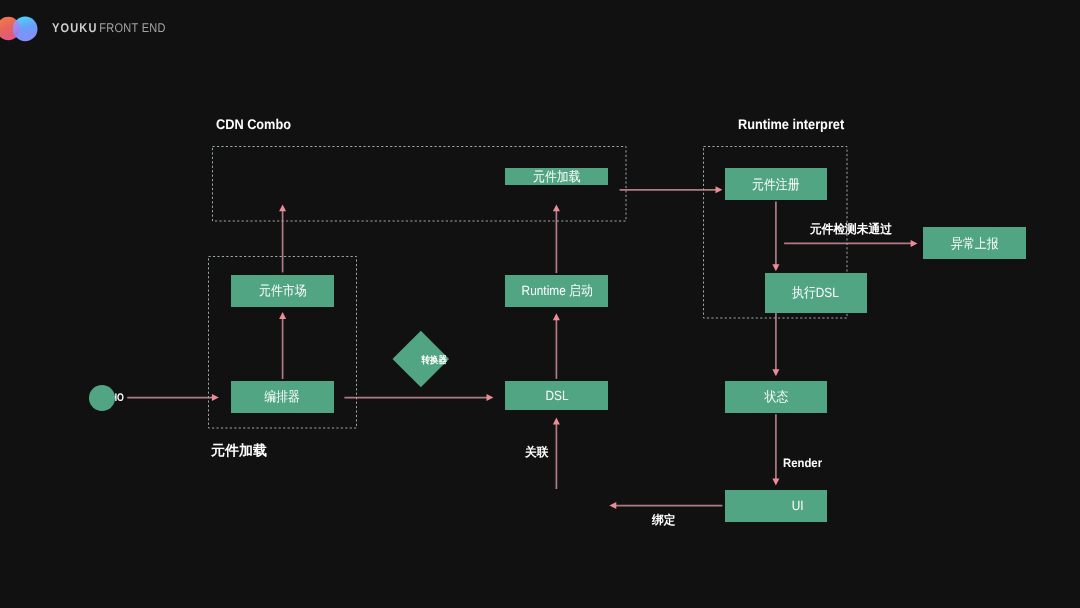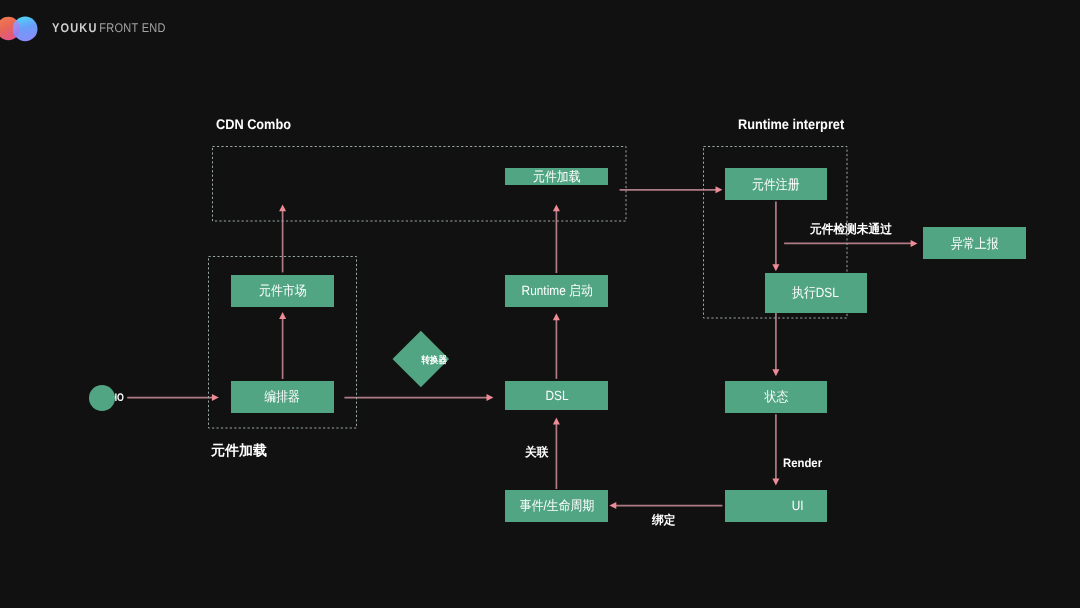--- a/index.html
+++ b/index.html
@@ -143,23 +143,20 @@
     </div>
   <div class="node" style="left:231px;top:380.9px;width:102.6px;height:32.1px;">
       <span>编排器</span>
     </div>
   <div class="node" style="left:505.4px;top:380.9px;width:102.6px;height:29px;">
       <span>DSL</span>
     </div>
   <div class="node" style="left:724.6px;top:380.5px;width:102.6px;height:32.1px;">
       <span>状态</span>
     </div>
-  <div class="node" style="left:505.4px;top:489.6px;width:102.6px;height:32.4px;">
-      <span>事件/生命周期</span>
-    </div>
   <div class="node" style="left:724.6px;top:489.6px;width:102.6px;height:32.4px;padding-left:43px;">
       <span>UI</span>
     </div>
 
   <div class="diamond" style="left:400.7px;top:339.4px;width:39.6px;height:39.6px;"></div>
   <div class="diamond-label" style="left:392.6px;top:354.2px;width:56px;height:13px;">
       <span>转换器</span>
     </div>
 
   <div class="yoho" style="left:57.1px;top:392.8px;"><span>YOHO</span></div>

